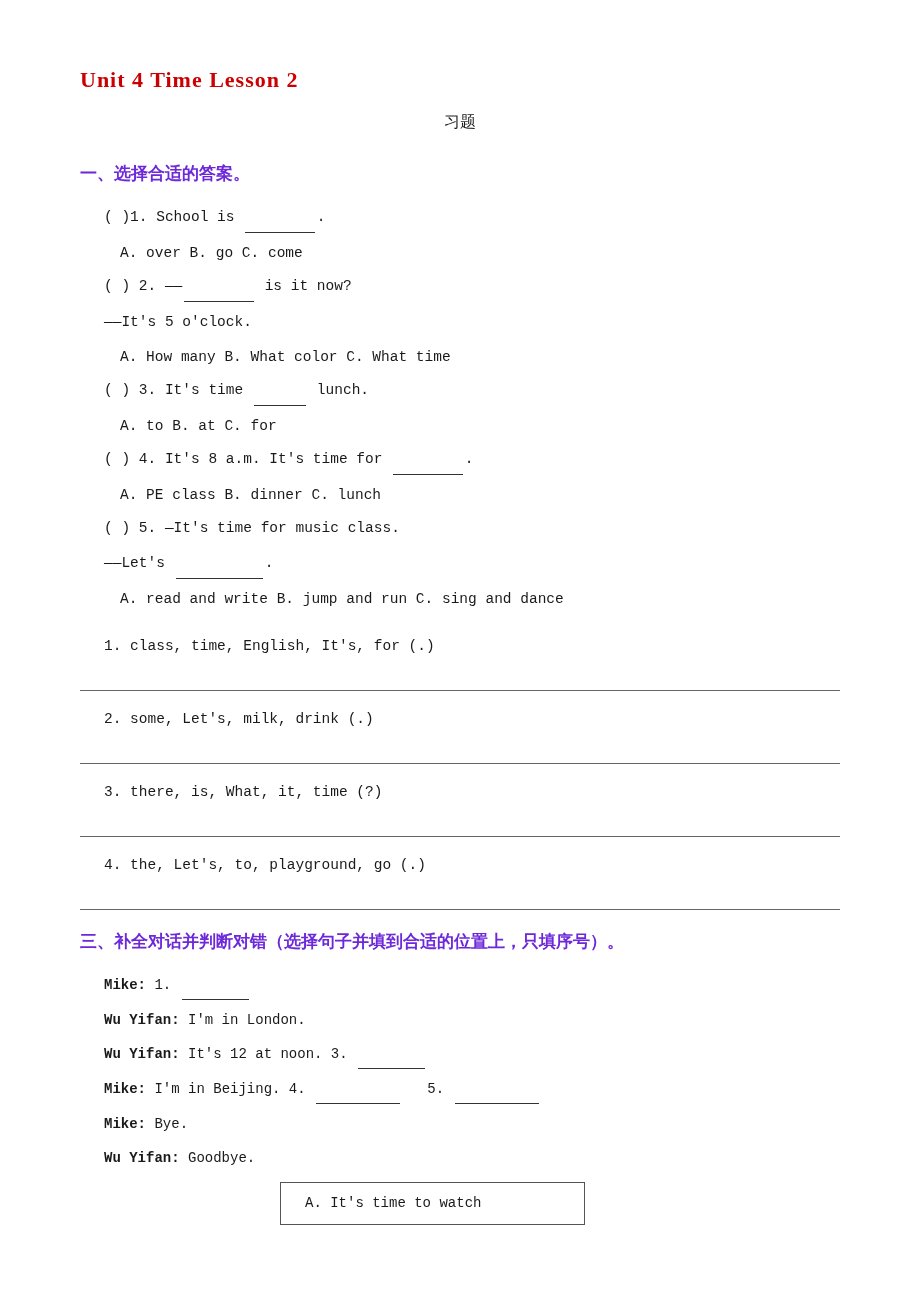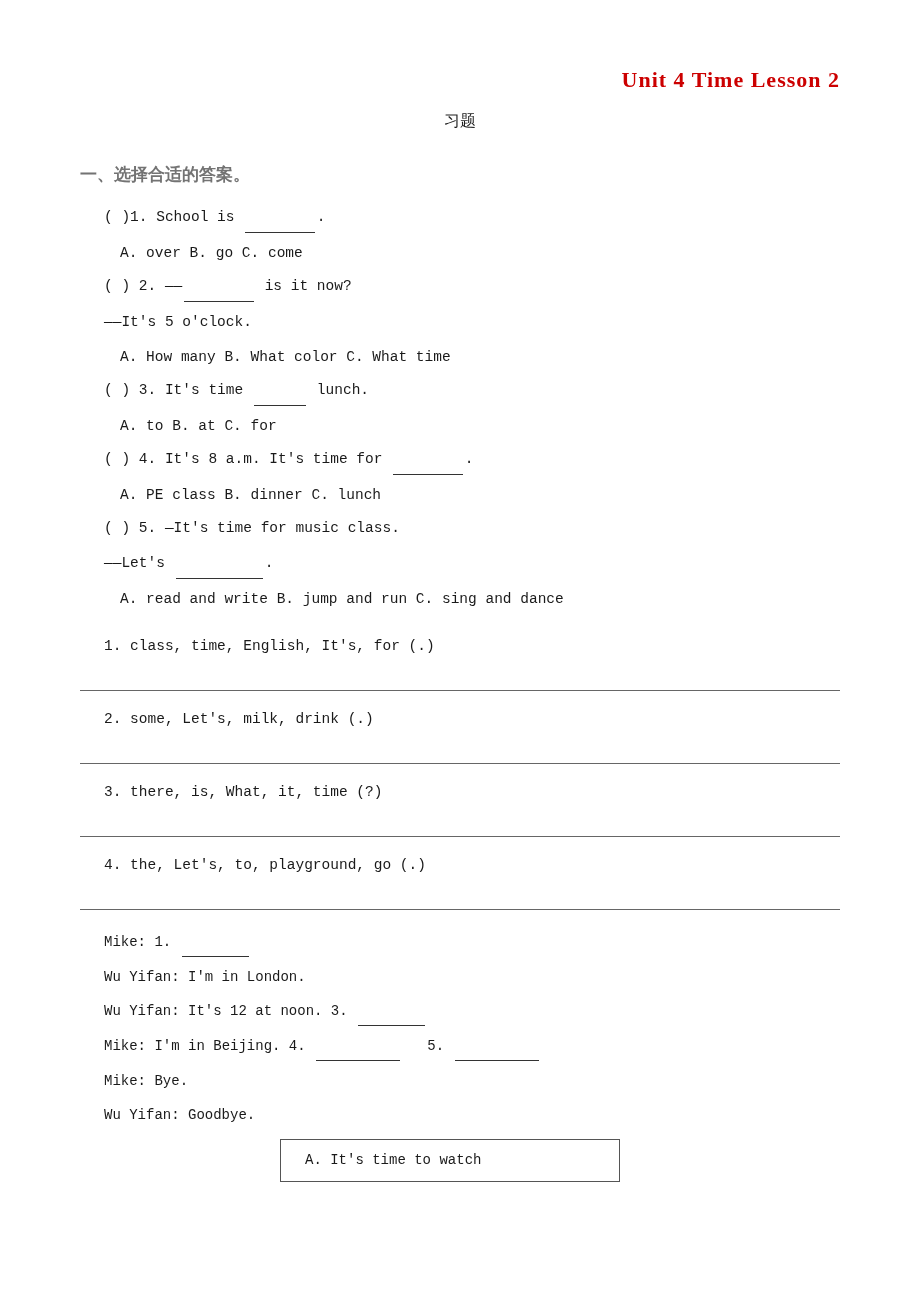--- a/index.html
+++ b/index.html
@@ -13,43 +13,43 @@
       font-family: "SimSun", "宋体", serif;
       font-size: 15px;
       color: #1a1a1a;
       width: 920px;
       min-height: 1302px;
       padding: 60px 80px 60px 80px;
       line-height: 1.8;
     }
 
     .page-title {
-      text-align: right;
+      text-align: left;
       color: #cc0000;
       font-size: 22px;
       font-weight: bold;
       font-family: "Times New Roman", serif;
       margin-bottom: 8px;
       letter-spacing: 1px;
     }
 
     .subtitle {
       text-align: center;
       font-size: 16px;
       margin-bottom: 24px;
       color: #1a1a1a;
-      font-family: Liberation Mono, monospace;
     }
 
     .section-title {
       font-size: 17px;
       font-weight: bold;
       margin-bottom: 12px;
       margin-top: 14px;
-      color: #737373;
+      color: #6d28d9;
+      font-family: Liberation Mono, monospace;
     }
 
     .section {
       margin-bottom: 18px;
     }
 
     .item {
       margin-bottom: 6px;
       padding-left: 24px;
       font-family: "Courier New", "SimSun", monospace;
@@ -99,34 +99,34 @@
 
     .conversation-item {
       font-family: "Courier New", monospace;
       font-size: 14px;
       margin-bottom: 6px;
       padding-left: 24px;
       line-height: 2;
     }
 
     .bold-name {
-      font-weight: normal;
+      font-weight: bold;
     }
 
     .options-box {
       border: 1px solid #555;
       display: inline-block;
       padding: 8px 24px;
       margin-top: 10px;
       margin-left: auto;
       margin-right: auto;
       font-family: "Courier New", monospace;
       font-size: 14px;
       display: block;
-      width: 340px;
+      width: 305px;
       text-align: left;
       margin-left: 200px;
     }
   </style>
 </head>
 <body>
 
 <div class="page-title">Unit 4 Time Lesson 2</div>
 <div class="subtitle">习题</div>
 
@@ -200,20 +200,21 @@
 
   <div class="sentence-section">
     <div class="item">
       <span>4. the, Let's, to, playground, go (.)</span>
     </div>
     <div class="answer-line"></div>
   </div>
 </div>
 
 <div class="section">
+  <div class="section-title">三、补全对话并判断对错（选择句子并填到合适的位置上，只填序号）。</div>
 
   <div class="conversation-item">
     <span class="bold-name">Mike: </span>
     <span>1. <span class="blank">&nbsp;&nbsp;&nbsp;&nbsp;&nbsp;&nbsp;&nbsp;&nbsp;</span></span>
   </div>
   <div class="conversation-item">
     <span class="bold-name">Wu Yifan: </span>
     <span>I'm in London.</span>
   </div>
   <div class="conversation-item">

